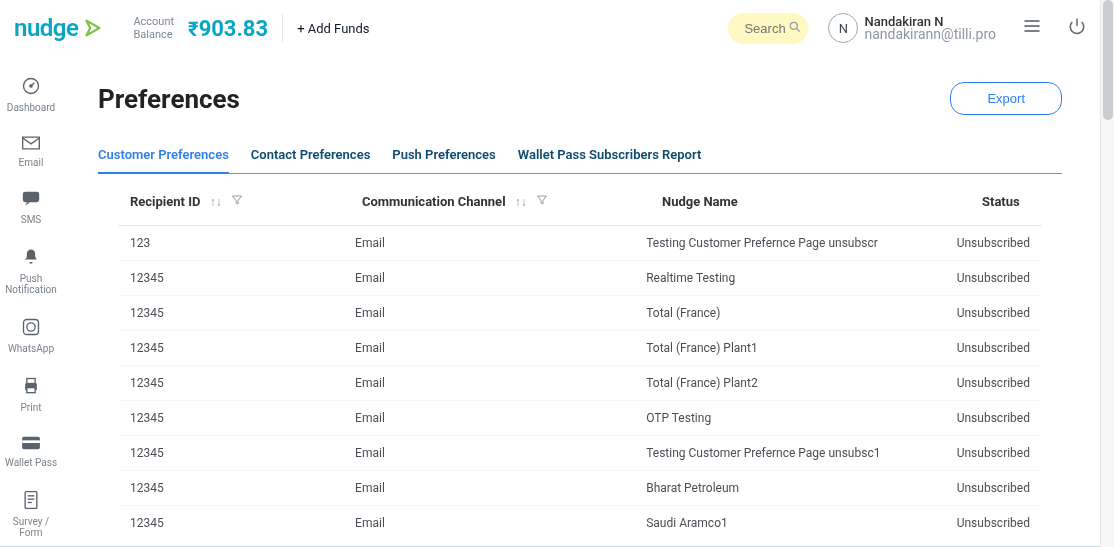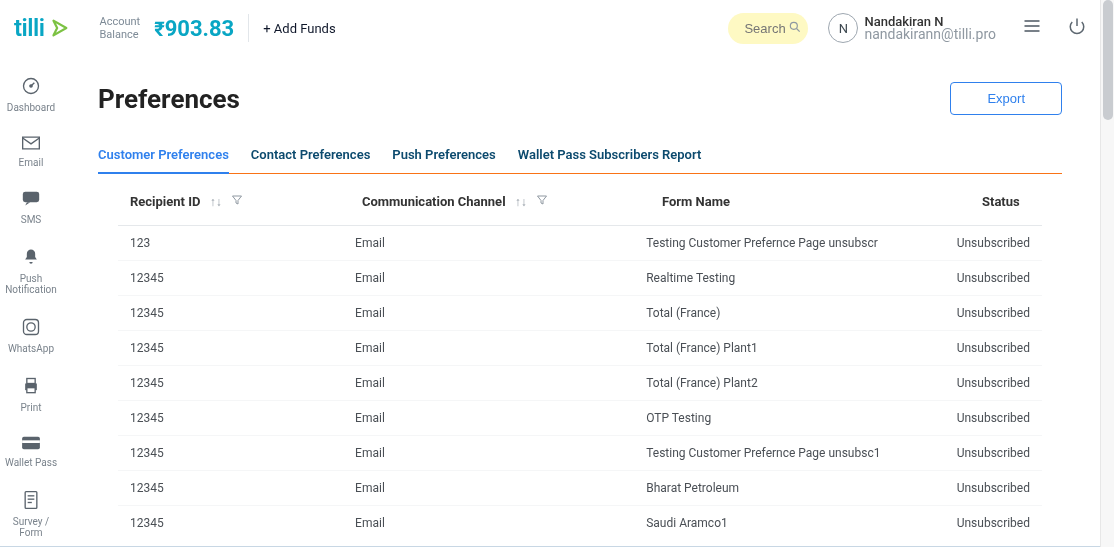--- a/index.html
+++ b/index.html
@@ -23,21 +23,21 @@
     .user-email{font-size:14px;color:#8f98a1;}
     .menu-icon,.power-icon{margin-left:26px;color:#5d6770;cursor:pointer;}
     .shell{display:flex;height:491px;}
     .sidebar{width:62px;background:#fff;display:flex;flex-direction:column;align-items:center;padding-top:20px;}
     .side-item{display:flex;flex-direction:column;align-items:center;font-size:10px;color:#7a838c;margin-bottom:22px;cursor:pointer;text-align:center;line-height:11px;}
     .side-item .ico{color:#5a636c;margin-bottom:4px;}
     .content{flex:1;background:#f5f7f9;padding:26px 52px 0 36px;overflow:hidden;}
     .content{background:#fff;}
     .page-head{display:flex;align-items:center;justify-content:space-between;margin-bottom:22px;}
     .page-title{font-size:26px;font-weight:700;color:#222;}
-    .export-btn{border:1px solid #2f80ed;color:#2f80ed;background:#fff;font-size:13px;padding:8px 36px;border-radius:4px;cursor:pointer;}
+    .export-btn{border:1px solid #2f80ed;color:#2f80ed;background:#fff;font-size:13px;padding:8px 36px;border-radius:14px;cursor:pointer;}
     .tabs{display:flex;border-bottom:1px solid #f97316;margin-bottom:4px;}
     .tab{padding:10px 0;margin-right:22px;font-size:13px;font-weight:600;color:#0c4a6e;cursor:pointer;}
     .tab.active{color:#2f80ed;border-bottom:2px solid #2f80ed;margin-bottom:-1px;}
     .table-wrap{padding:0 20px;}
     .thead{display:flex;padding:16px 12px;font-size:13px;font-weight:700;color:#333;}
     .col-id{width:232px;}
     .col-chan{width:300px;}
     .col-nudge{width:320px;}
     .col-status{flex:1;}
     .sort-ico,.filter-ico{color:#8f98a1;margin-left:6px;font-size:12px;cursor:pointer;}
@@ -47,21 +47,21 @@
     
     .right-scroll{position:absolute;right:0;top:0;width:14px;height:100%;background:#f7f7f7;border-left:1px solid #e7e7e7;}
     .right-scroll .thumb{position:absolute;top:0;left:2px;width:10px;height:120px;background:#c9ccd0;border-radius:5px;}
     .bottom-rule{position:absolute;left:0;bottom:0;width:1100px;height:1px;background:#c8d7e4;}
   </style>
 </head>
 <body>
 
 <div class="topbar">
   <div class="logo">
-    <span>tilli</span>
+    <span>nudge</span>
     <svg width="22" height="22" viewBox="0 0 24 24">
         <path d="M6 4 L20 12 L6 20 L10 12 Z" fill="none" stroke="#7cc243" stroke-width="2.4" stroke-linejoin="round"></path>
       </svg>
   </div>
   <div class="account-block">
     <span>Account</span>
     <span>Balance</span>
   </div>
   <div class="balance-amt">
     <span class="rupee">₹</span><span>903.83</span>
@@ -188,21 +188,21 @@
               </svg></span>
         </div>
         <div class="col-chan">
           <span>Communication Channel</span>
           <span class="sort-ico">↑↓</span>
           <span class="filter-ico"><svg width="12" height="12" viewBox="0 0 24 24" fill="none" stroke="currentColor" stroke-width="2">
                 <path d="M3 4h18L14 13v7l-4-2v-5L3 4z"></path>
               </svg></span>
         </div>
         <div class="col-nudge">
-          <span>Form Name</span>
+          <span>Nudge Name</span>
         </div>
         <div class="col-status">
           <span>Status</span>
         </div>
       </div>
       <div class="rows" id="rows">
           <div class="row">
             <div class="col-id">123</div>
             <div class="col-chan">Email</div>
             <div class="col-nudge">Testing Customer Prefernce Page unsubscr</div>

